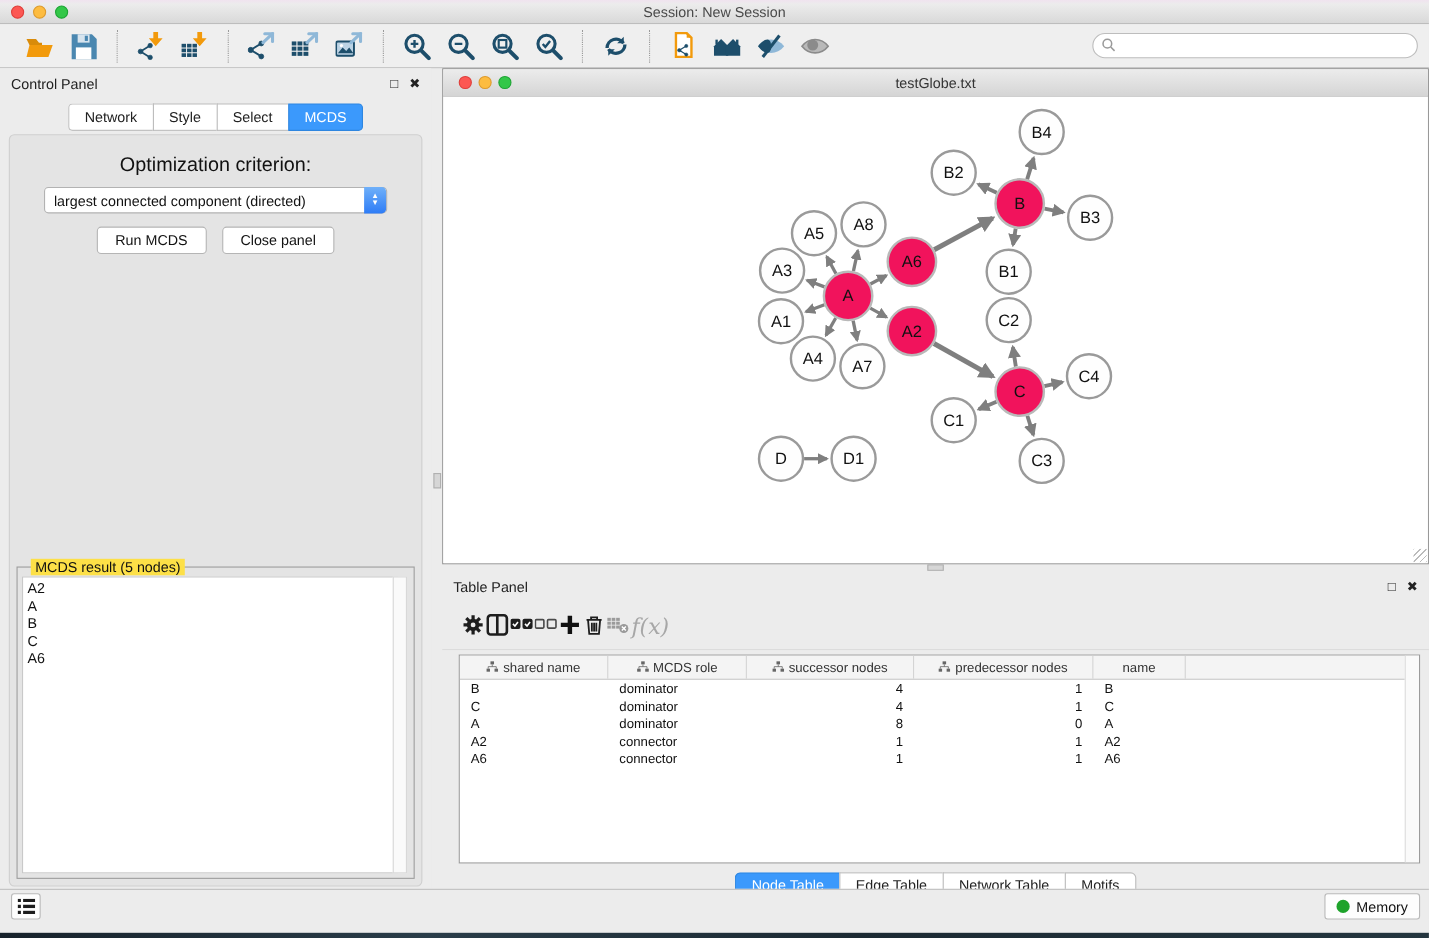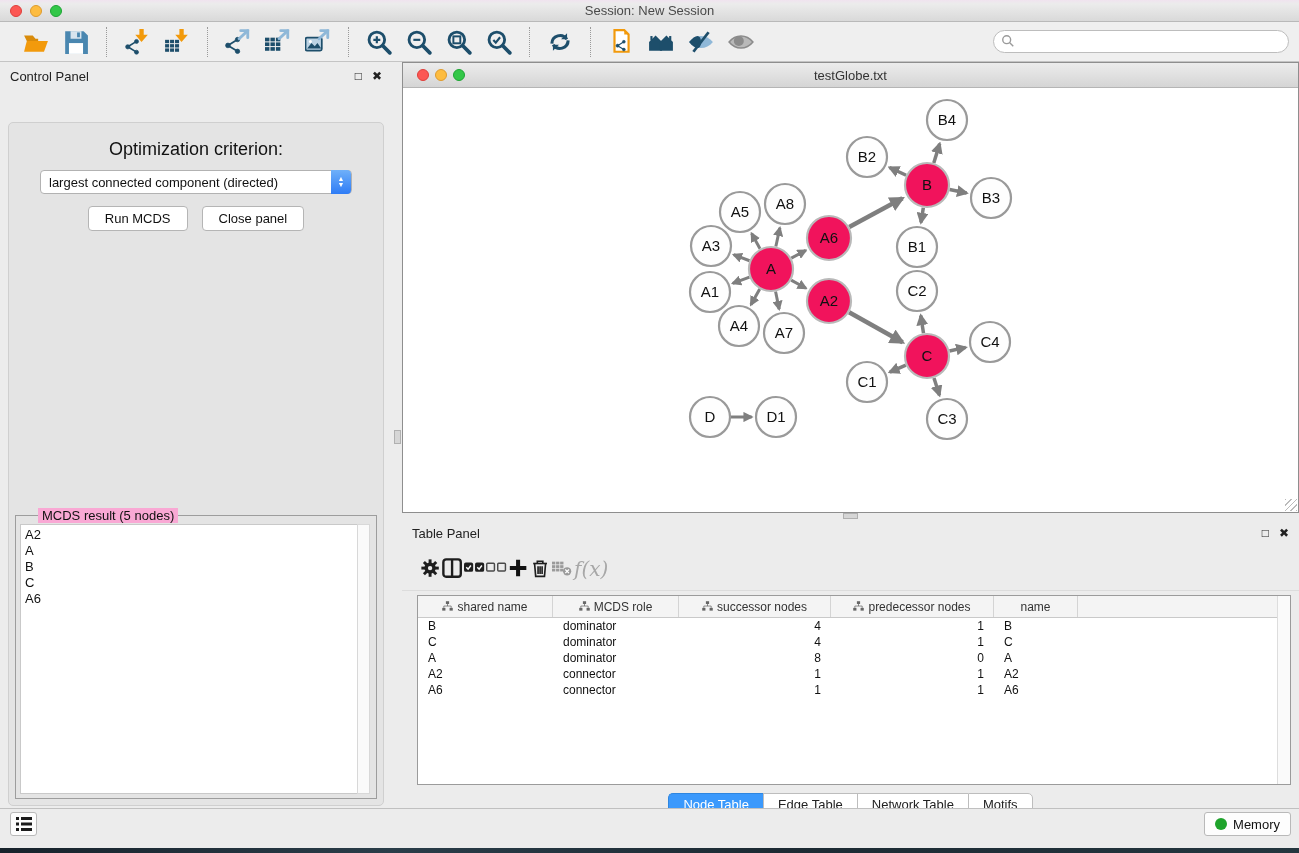--- a/index.html
+++ b/index.html
@@ -49,21 +49,21 @@
     font-size:13px; color:#111; display:flex; align-items:center; padding-left:8px; }
   .select-stepper { position:absolute; right:0; top:-1px; width:20px; height:24px;
     background:linear-gradient(#6fb0f9,#2e7cf6); border-radius:0 4px 4px 0;
     display:flex; flex-direction:column; align-items:center; justify-content:center;
     color:#fff; font-size:7px; line-height:6px; }
   .btn-row { display:flex; justify-content:center; gap:14px; margin-top:12px; }
   .push-btn { background:#fff; border:1px solid #b5b5b5; border-radius:4px;
     font-size:13px; color:#111; padding:4px 16px; cursor:default; }
   .result-box { position:absolute; left:6px; top:392px; width:362px; height:284px;
     border:1px solid #9d9d9d; background:#e4e4e4; }
-  .result-title { position:absolute; left:22px; top:-8px; background:#f9a8d4;
+  .result-title { position:absolute; left:12px; top:-8px; background:#fde047;
     padding:0 4px; font-size:13px; color:#111; }
   .result-list { position:absolute; left:4px; top:8px; width:342px; height:270px;
     background:#fff; border:1px solid #c9c9c9; font-size:13px; color:#111;
     overflow:hidden; padding:2px 0 0 4px; }
   .result-list div { line-height:16px; }
   .result-scroll { position:absolute; right:-14px; top:8px; width:13px; height:270px;
     background:#fafafa; border:1px solid #d8d8d8; }
   
   .net-window { position:absolute; left:402px; top:62px; width:897px; height:451px;
     border:1px solid #8e8e8e; background:#fff; }
@@ -319,20 +319,26 @@
   <input class="search-input" type="text" placeholder="" style="">
 </div>
 
 <div class="control-panel">
   <div class="panel-head">
     <span>Control Panel</span>
     <span class="spacer"></span>
     <span class="wicon">□</span>
     <span class="wicon">✖</span>
   </div>
+  <div class="cp-tabs" id="cp-tabs">
+      <div class="cp-tab">Network</div>
+      <div class="cp-tab">Style</div>
+      <div class="cp-tab">Select</div>
+      <div class="cp-tab active">MCDS</div>
+    </div>
   <div class="cp-body">
     <div class="opt-label">Optimization criterion:</div>
     <div class="select-box">
       <span>largest connected component (directed)</span>
       <span class="select-stepper">
         <span>▲</span>
           <span>▼</span>
       </span>
     </div>
     <div class="btn-row">

